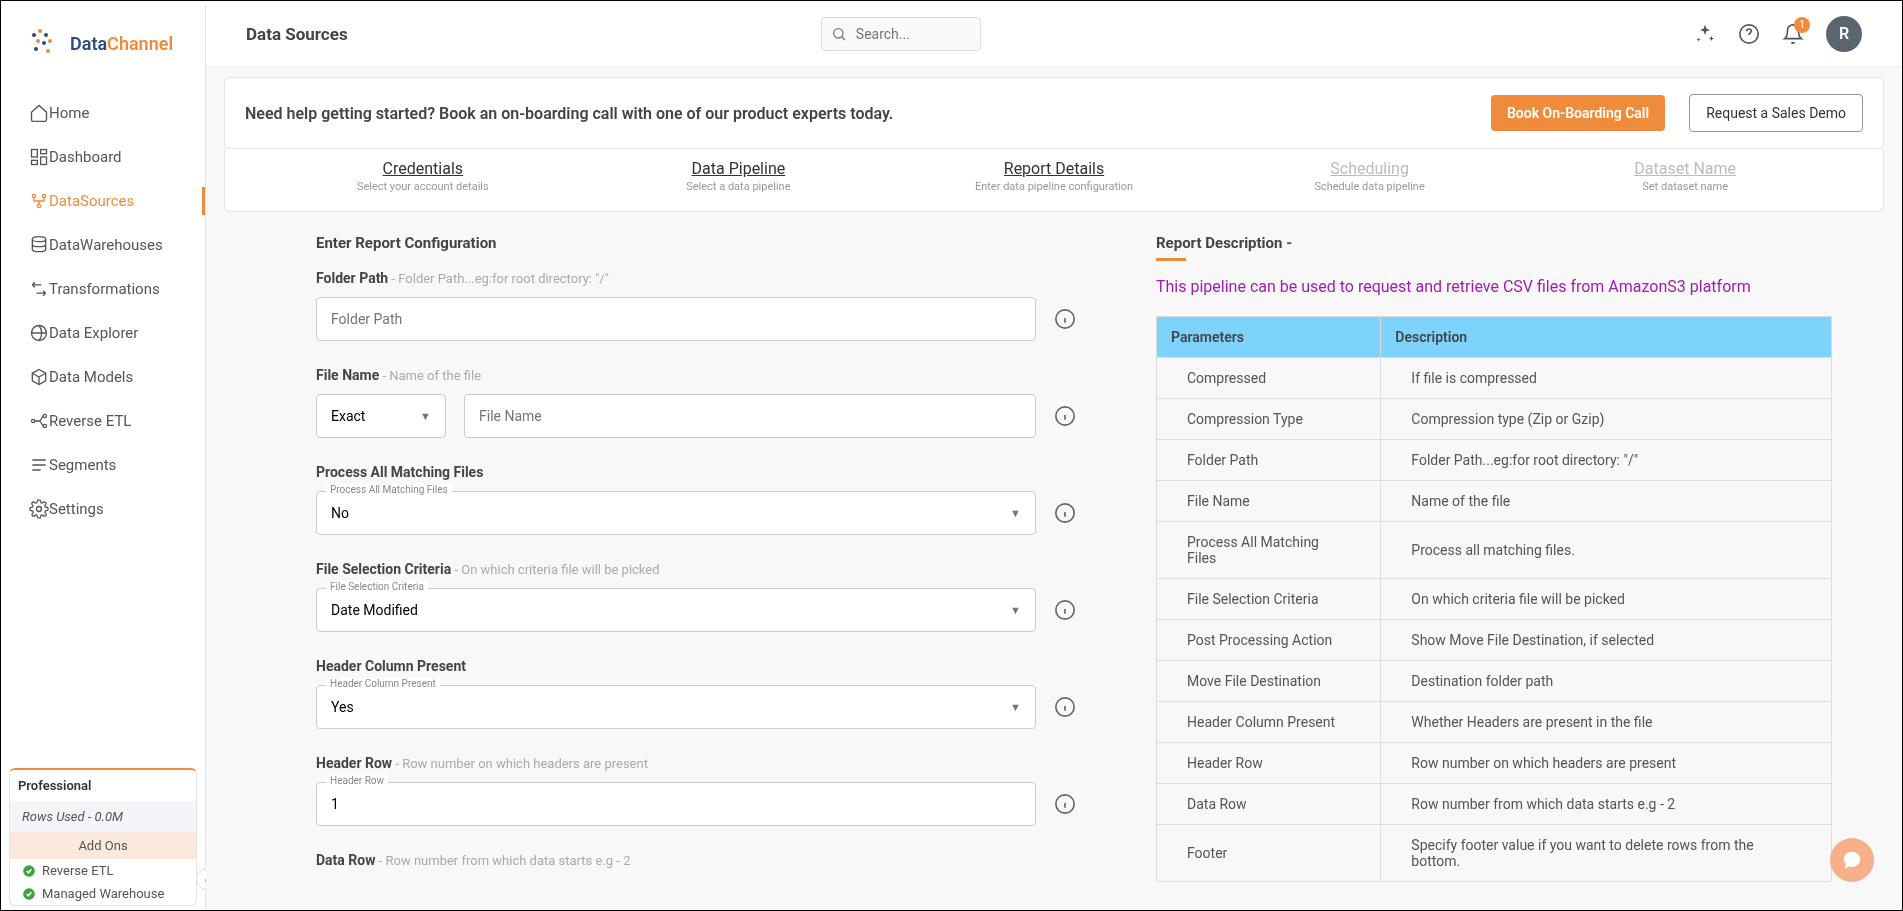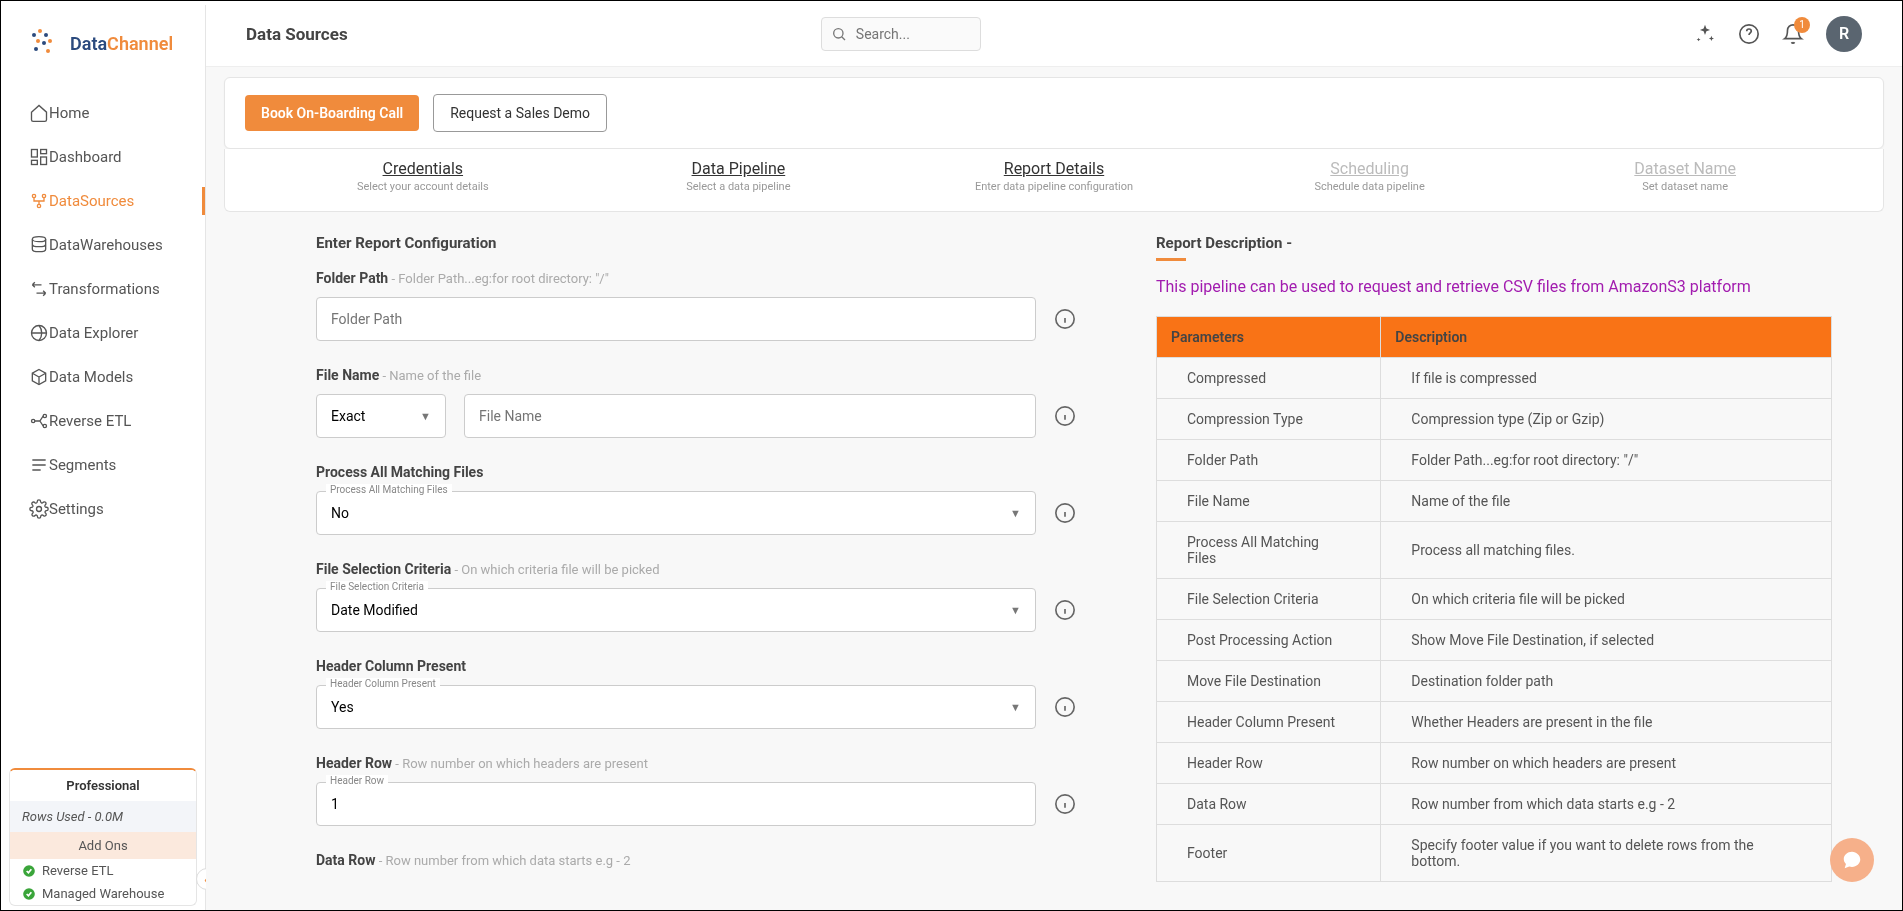--- a/index.html
+++ b/index.html
@@ -12,21 +12,21 @@
 .logo-text .dc-data { color: #2b4a7e; }
 .logo-text .dc-channel { color: #f08b3c; }
 
 .nav { flex: 1; padding-top: 10px; }
 .nav-item { display: flex; align-items: center; gap: 0; padding: 12px 28px; font-size: 15px; color: #555; cursor: pointer; position: relative; }
 .nav-item.active { color: #f08b3c; }
 .nav-item.active::after { content: ''; position: absolute; right: 0; top: 8px; bottom: 8px; width: 3px; background: #f08b3c; }
 .nav-icon { width: 20px; height: 20px; display: flex; align-items: center; justify-content: center; color: inherit; }
 
 .plan-card { margin: 8px; border: 1px solid #e5e5e5; border-radius: 6px; overflow: hidden; font-size: 13px; border-top: 2px solid #f08b3c; }
-.plan-name { text-align: center; padding: 8px; font-weight: 600; color: #333; background: #fff; }
+.plan-name { padding: 8px; font-weight: 600; color: #333; background: #fff; }
 .plan-rows { background: #f3f5f9; padding: 8px 12px; color: #555; font-style: italic; }
 .plan-addons-h { background: #fbe9dd; text-align: center; padding: 6px; color: #555; }
 .plan-addon { padding: 4px 12px; color: #555; display: flex; align-items: center; gap: 6px; }
 .addon-check { width: 14px; height: 14px; color: #3aa53a; }
 
 .collapse-btn { position: absolute; left: 195px; bottom: 20px; width: 22px; height: 22px; border-radius: 50%; border: 1px solid #ddd; background: #fff; display: flex; align-items: center; justify-content: center; cursor: pointer; font-size: 13px; color: #f08b3c; }
 
 .main { position: absolute; left: 205px; right: 0; top: 0; bottom: 0; background: #f8f8f8; overflow: hidden; }
 
 .topbar { height: 66px; background: #fff; display: flex; align-items: center; padding: 0 40px; border-bottom: 1px solid #eee; }
@@ -35,21 +35,21 @@
 .search-input { width: 160px; padding: 8px 12px 8px 34px; border: 1px solid #ddd; border-radius: 4px; font-size: 14px; background: #fafafa; }
 .search-icon { position: absolute; left: 10px; top: 50%; transform: translateY(-50%); color: #777; width: 16px; height: 16px; }
 .top-actions { display: flex; align-items: center; gap: 22px; }
 .sparkle-icon, .help-icon, .bell-wrap { cursor: pointer; color: #555; }
 .bell-wrap { position: relative; }
 .badge { position: absolute; top: -6px; right: -6px; background: #f08b3c; color: #fff; font-size: 10px; width: 16px; height: 16px; border-radius: 50%; display: flex; align-items: center; justify-content: center; }
 .avatar { width: 36px; height: 36px; border-radius: 50%; background: #5a6570; color: #fff; display: flex; align-items: center; justify-content: center; font-weight: 600; font-size: 16px; }
 
 .banner { margin: 10px 18px 0; background: #fff; border: 1px solid #e5e5e5; border-radius: 6px; padding: 16px 20px; display: flex; align-items: center; box-shadow: 0 1px 2px rgba(0,0,0,0.04); }
 .banner-text { font-size: 16px; font-weight: 600; color: #444; flex: 1; }
-.btn-primary { background: #f08b3c; color: #fff; border: none; border-radius: 4px; padding: 10px 16px; font-size: 14px; font-weight: 600; cursor: pointer; margin-right: 14px; }
+.btn-primary { background: #f08b3c; color: #fff; border: none; border-radius: 4px; padding: 10px 16px; font-size: 14px; font-weight: 600; cursor: pointer; margin-right: 24px; }
 .btn-outline { background: #fff; color: #333; border: 1px solid #999; border-radius: 4px; padding: 10px 16px; font-size: 14px; cursor: pointer; }
 
 .steps { display: flex; justify-content: space-around; padding: 10px 40px 18px; background: #fff; margin: 0 18px; border-left: 1px solid #e5e5e5; border-right: 1px solid #e5e5e5; border-bottom: 1px solid #e5e5e5; border-radius: 0 0 6px 6px; }
 .step { text-align: center; flex: 1; }
 .step-title { font-size: 16px; color: #333; text-decoration: underline; }
 .step.disabled .step-title { color: #bbb; }
 .step-sub { font-size: 11px; color: #999; margin-top: 2px; }
 
 .content { display: flex; padding: 22px 70px 0 110px; gap: 80px; height: calc(100% - 200px); overflow-y: auto; }
 .form-col { flex: 0 0 760px; }
@@ -67,21 +67,21 @@
 .select-float-label { position: absolute; top: -7px; left: 10px; background: #fff; padding: 0 4px; font-size: 10px; color: #888; }
 .select-input { width: 100%; padding: 13px 14px; border: 1px solid #ccc; border-radius: 4px; font-size: 14px; background: #fff; display: flex; justify-content: space-between; align-items: center; cursor: pointer; }
 .caret { color: #777; font-size: 11px; }
 .info-icon { width: 22px; height: 22px; color: #666; cursor: pointer; }
 
 .desc-title { font-size: 15px; font-weight: 700; color: #444; }
 .desc-underline { width: 30px; height: 3px; background: #f08b3c; margin: 6px 0 16px; }
 .desc-text { font-size: 16px; color: #a21caf; margin-bottom: 20px; }
 
 .param-table { width: 100%; border-collapse: collapse; border: 1px solid #ddd; font-size: 14px; }
-.param-table th { background: #f97316; text-align: left; padding: 12px 14px; font-weight: 600; color: #444; border: 1px solid #ddd; }
+.param-table th { background: #7dd3fc; text-align: left; padding: 12px 14px; font-weight: 600; color: #444; border: 1px solid #ddd; }
 .param-table td { padding: 12px 30px; border: 1px solid #ddd; color: #555; }
 
 .chat-btn { position: absolute; right: 28px; bottom: 28px; width: 44px; height: 44px; border-radius: 50%; background: #f6b08a; display: flex; align-items: center; justify-content: center; cursor: pointer; color: #fff; }
 
 svg { display: block; }
 </style>
 </head>
 <body>
 
 <div class="sidebar">
@@ -255,20 +255,21 @@
           </svg>
         <span class="badge">1</span>
       </span>
       <div class="avatar">
           <span>R</span>
         </div>
     </div>
   </div>
 
   <div class="banner">
+    <div class="banner-text">Need help getting started? Book an on-boarding call with one of our product experts today.</div>
     <button class="btn-primary">Book On-Boarding Call</button>
     <button class="btn-outline">Request a Sales Demo</button>
   </div>
 
   <div class="steps">
     <div class="step">
         <div class="step-title">Credentials</div>
         <div class="step-sub">Select your account details</div>
       </div>
     <div class="step">

